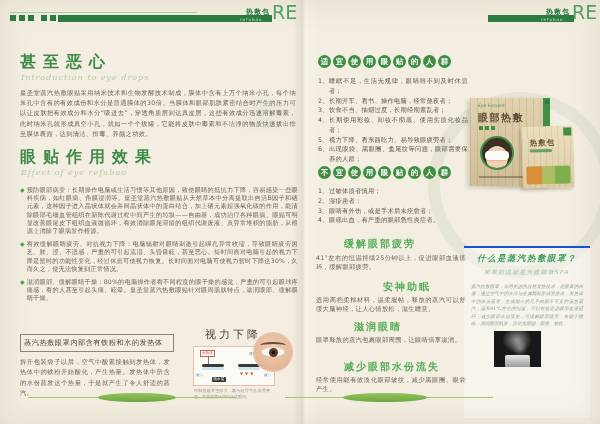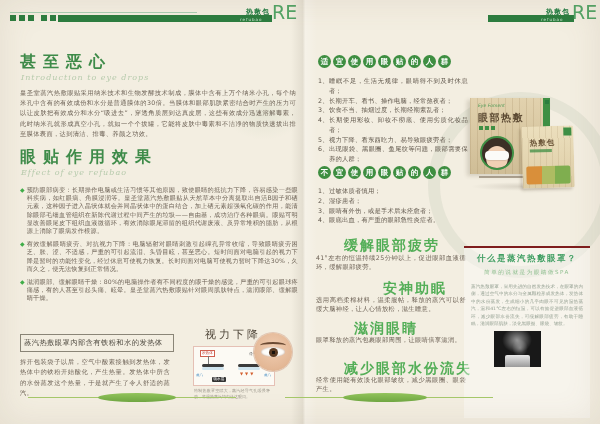--- a/index.html
+++ b/index.html
@@ -23,36 +23,36 @@
   .logo-en{position:absolute;font-size:19px;color:#52a465;top:1px;font-weight:500;}
   
   .badge-title{display:flex;gap:2px;}
   .badge-char{display:inline-flex;width:13px;height:13px;border-radius:50%;background:#3e8e41;
               color:#fff;font-size:7.5px;font-weight:bold;align-items:center;justify-content:center;flex:0 0 auto;}
   .num-list{display:flex;flex-direction:column;}
   .num-item{display:flex;font-size:6.3px;line-height:1.55;color:#5f564b;letter-spacing:0.2px;}
   .num-item .n{flex:0 0 11px;}
   .num-item .t{flex:1;text-align:justify;}
   
-  .benefit-title{font-size:14px;font-weight:bold;color:#53ae57;letter-spacing:2px;padding-left:28px;}
+  .benefit-title{font-size:10px;font-weight:bold;color:#53ae57;letter-spacing:2px;padding-left:28px;}
   .benefit-body{font-size:6.3px;line-height:1.5;text-align:justify;color:#6e6357;letter-spacing:0.3px;}
   
   .heater-box{border:1px solid #8a8577;padding:3px 3px;font-size:7.3px;color:#4f4a40;
               letter-spacing:0.4px;text-align:left;font-weight:500;}
   
   .pr-title{font-family:"DejaVu Serif",serif;font-size:11px;color:#4d4437;letter-spacing:3px;text-align:center;}
   .pr-panel{background:#fcfaf4;border:1px solid #e5c0b5;}
   .tiny{font-size:3.6px;line-height:1;}
   .caption{font-size:4px;line-height:1.6;color:#9b968b;text-align:justify;}
   
   .leaf-line{position:absolute;height:1px;background:#a6c86a;}
   .leaf-body{position:absolute;height:9px;border-radius:50%;
              background:linear-gradient(180deg,#93c45c 0%,#6fa843 100%);}
   
-  .wi-panel{background:rgba(255,255,255,0.38);border-top:2px solid #7f1d1d;}
+  .wi-panel{background:rgba(255,255,255,0.38);border-top:2px solid #1d4ed8;font-style:italic;}
   .wi-title{font-size:8.5px;font-weight:bold;color:#3f9e62;text-align:center;letter-spacing:1.5px;}
   .wi-sub{font-size:5.6px;color:#8fbf8f;text-align:center;letter-spacing:1.5px;}
   .wi-body{font-size:4.6px;line-height:1.62;color:#96a294;text-align:justify;}
   
   .kraft{background:
      repeating-linear-gradient(90deg,rgba(150,125,85,0.20) 0 1px,rgba(0,0,0,0) 1px 7px),
      linear-gradient(180deg,#e2d2ae 0%,#cfbd96 100%);}
   .kraft2{background:
      repeating-linear-gradient(90deg,rgba(150,125,85,0.15) 0 1px,rgba(0,0,0,0) 1px 6px),
      linear-gradient(180deg,#ecdfbd 0%,#ddcda6 100%);}
@@ -206,21 +206,21 @@
     <span class="t">眼睛有外伤，或是手术后未痊愈者；</span>
   </div>
   <div class="num-item">
     <span class="n">4、</span>
     <span class="t">眼底出血，有严重的眼部急性炎症者。</span>
   </div>
 </div>
 
 <div class="abs" style="left:470px;top:182px;width:104px;height:9px;border-radius:50%;
      background:radial-gradient(ellipse,rgba(60,50,30,0.14),rgba(0,0,0,0) 70%);"></div>
-<div class="abs kraft" style="left:470px;top:98px;width:80px;height:76px;box-shadow:-3px 2px 4px rgba(80,65,40,0.18);">
+<div class="abs kraft" style="left:470px;top:98px;width:80px;height:88px;box-shadow:-3px 2px 4px rgba(80,65,40,0.18);">
   <div class="abs" style="right:0;top:0;width:7px;height:88px;background:#3f8f44;"></div>
   <div class="abs" style="right:1.5px;top:2px;width:4px;height:4px;background:#2c7d3f;"></div>
   <span class="abs" style="left:8px;top:5px;font-size:4.5px;color:#4e9a55;font-style:italic;">Eye Foment</span>
   <span class="abs" style="left:8px;top:13px;font-size:10px;font-weight:bold;color:#5c4a33;letter-spacing:1.5px;">眼部热敷</span>
   <div class="abs" style="left:9px;top:28px;width:4px;height:4px;background:#3f8f44;"></div>
   <div class="abs" style="left:15px;top:28px;width:4px;height:4px;background:#3f8f44;"></div>
   <div class="abs" style="left:21px;top:28px;width:4px;height:4px;background:#3f8f44;"></div>
   <div class="abs" style="left:12px;top:40px;width:30px;height:30px;border-radius:50%;background:#3c2f26;
        box-shadow:0 0 0 2px #3f8f44;overflow:hidden;">
     <div class="abs" style="left:4px;top:8px;width:22px;height:24px;border-radius:50%;background:#f1d0b5;"></div>

